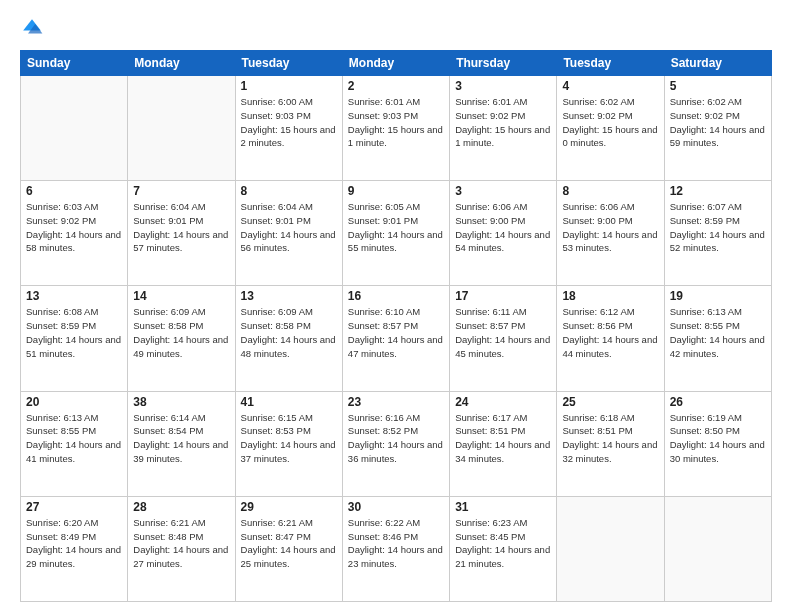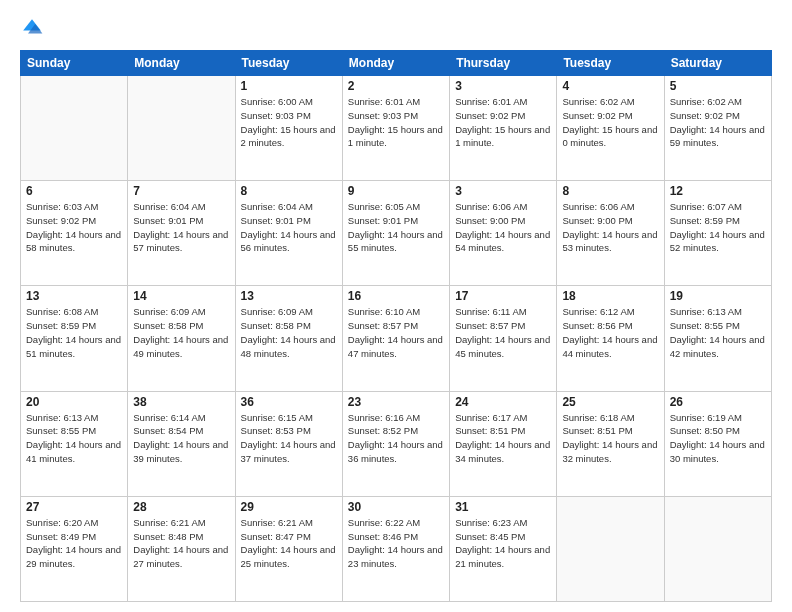--- a/index.html
+++ b/index.html
@@ -216,21 +216,21 @@
         <tr>
           <td>
             <span class="day-num">20</span>
             <div class="day-info">Sunrise: 6:13 AM<br>Sunset: 8:55 PM<br>Daylight: 14 hours and 41 minutes.</div>
           </td>
           <td>
             <span class="day-num">38</span>
             <div class="day-info">Sunrise: 6:14 AM<br>Sunset: 8:54 PM<br>Daylight: 14 hours and 39 minutes.</div>
           </td>
           <td>
-            <span class="day-num">36</span>
+            <span class="day-num">41</span>
             <div class="day-info">Sunrise: 6:15 AM<br>Sunset: 8:53 PM<br>Daylight: 14 hours and 37 minutes.</div>
           </td>
           <td>
             <span class="day-num">23</span>
             <div class="day-info">Sunrise: 6:16 AM<br>Sunset: 8:52 PM<br>Daylight: 14 hours and 36 minutes.</div>
           </td>
           <td>
             <span class="day-num">24</span>
             <div class="day-info">Sunrise: 6:17 AM<br>Sunset: 8:51 PM<br>Daylight: 14 hours and 34 minutes.</div>
           </td>

